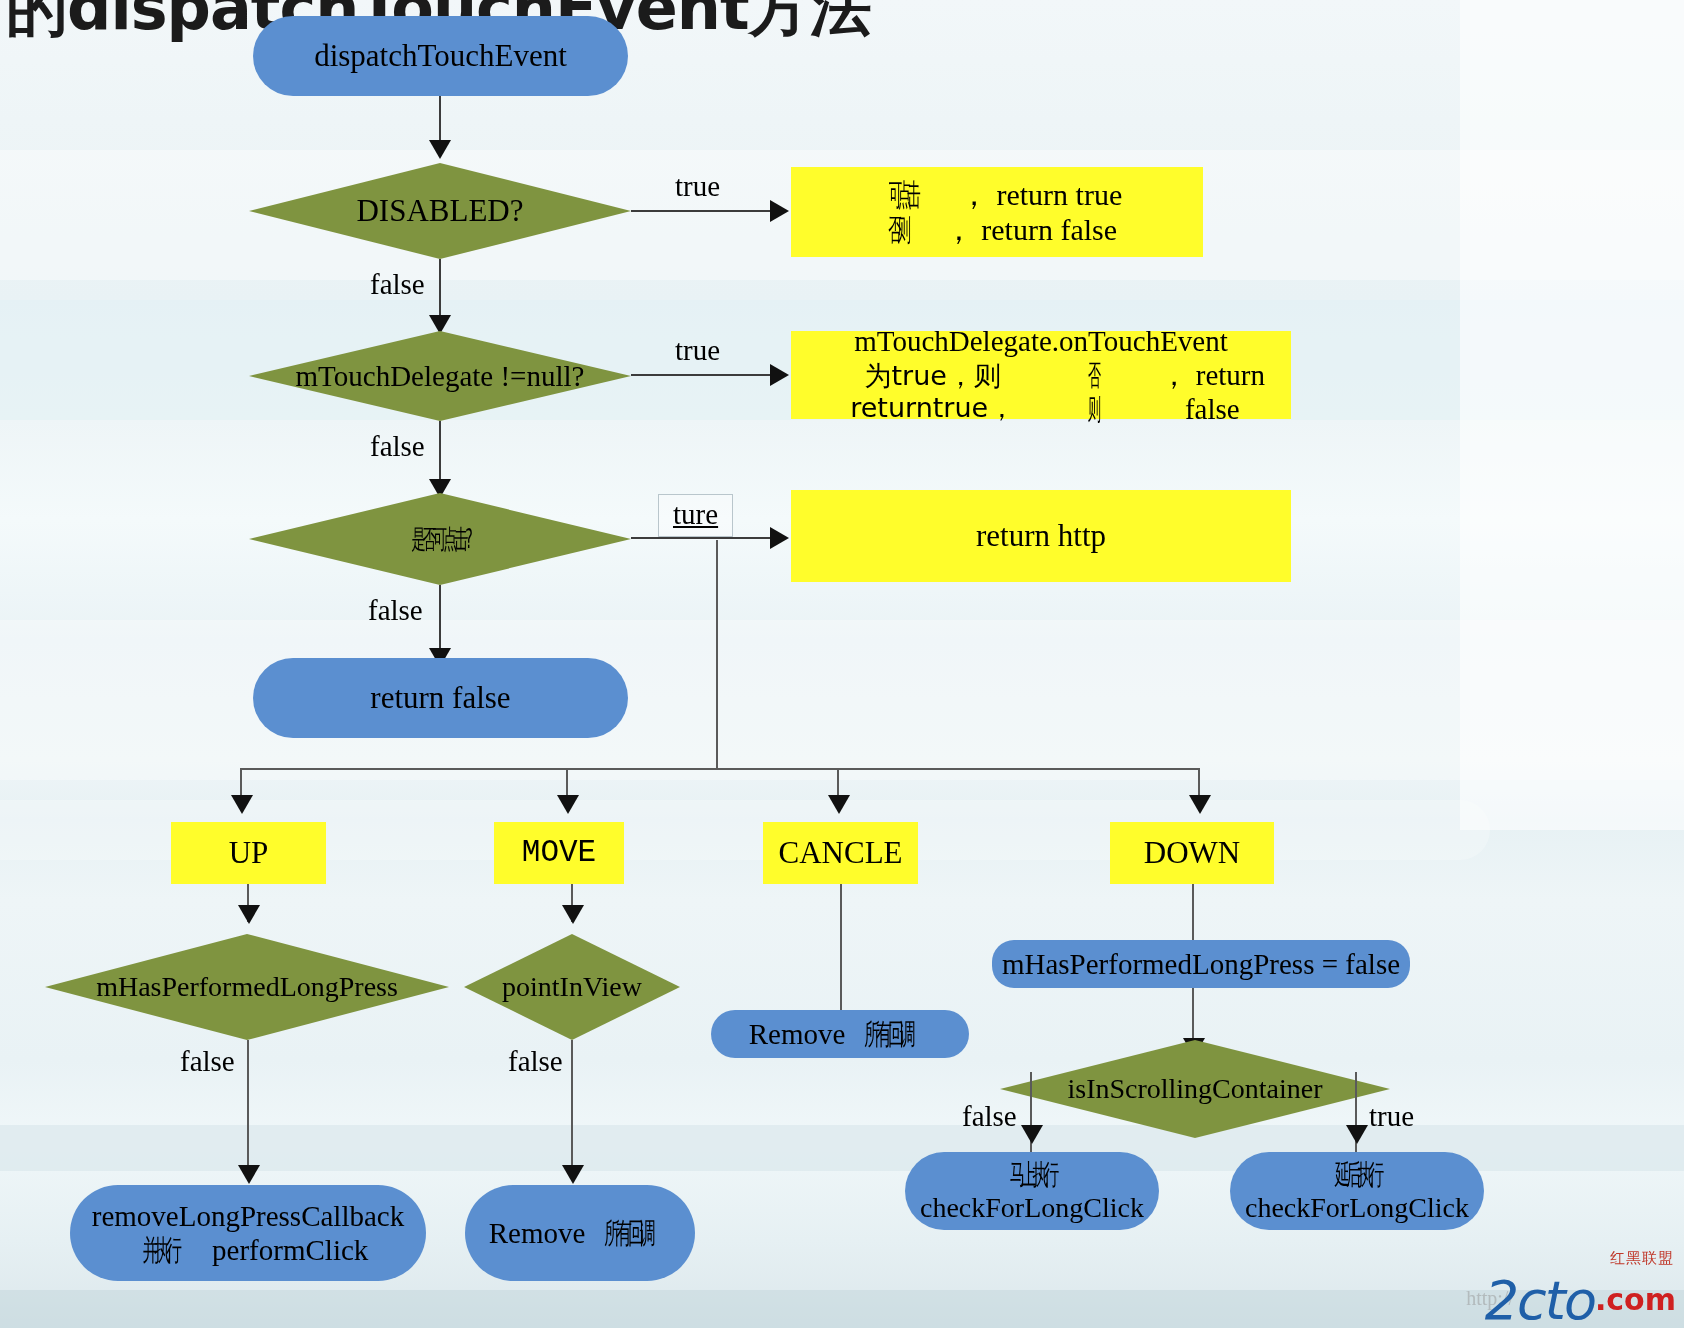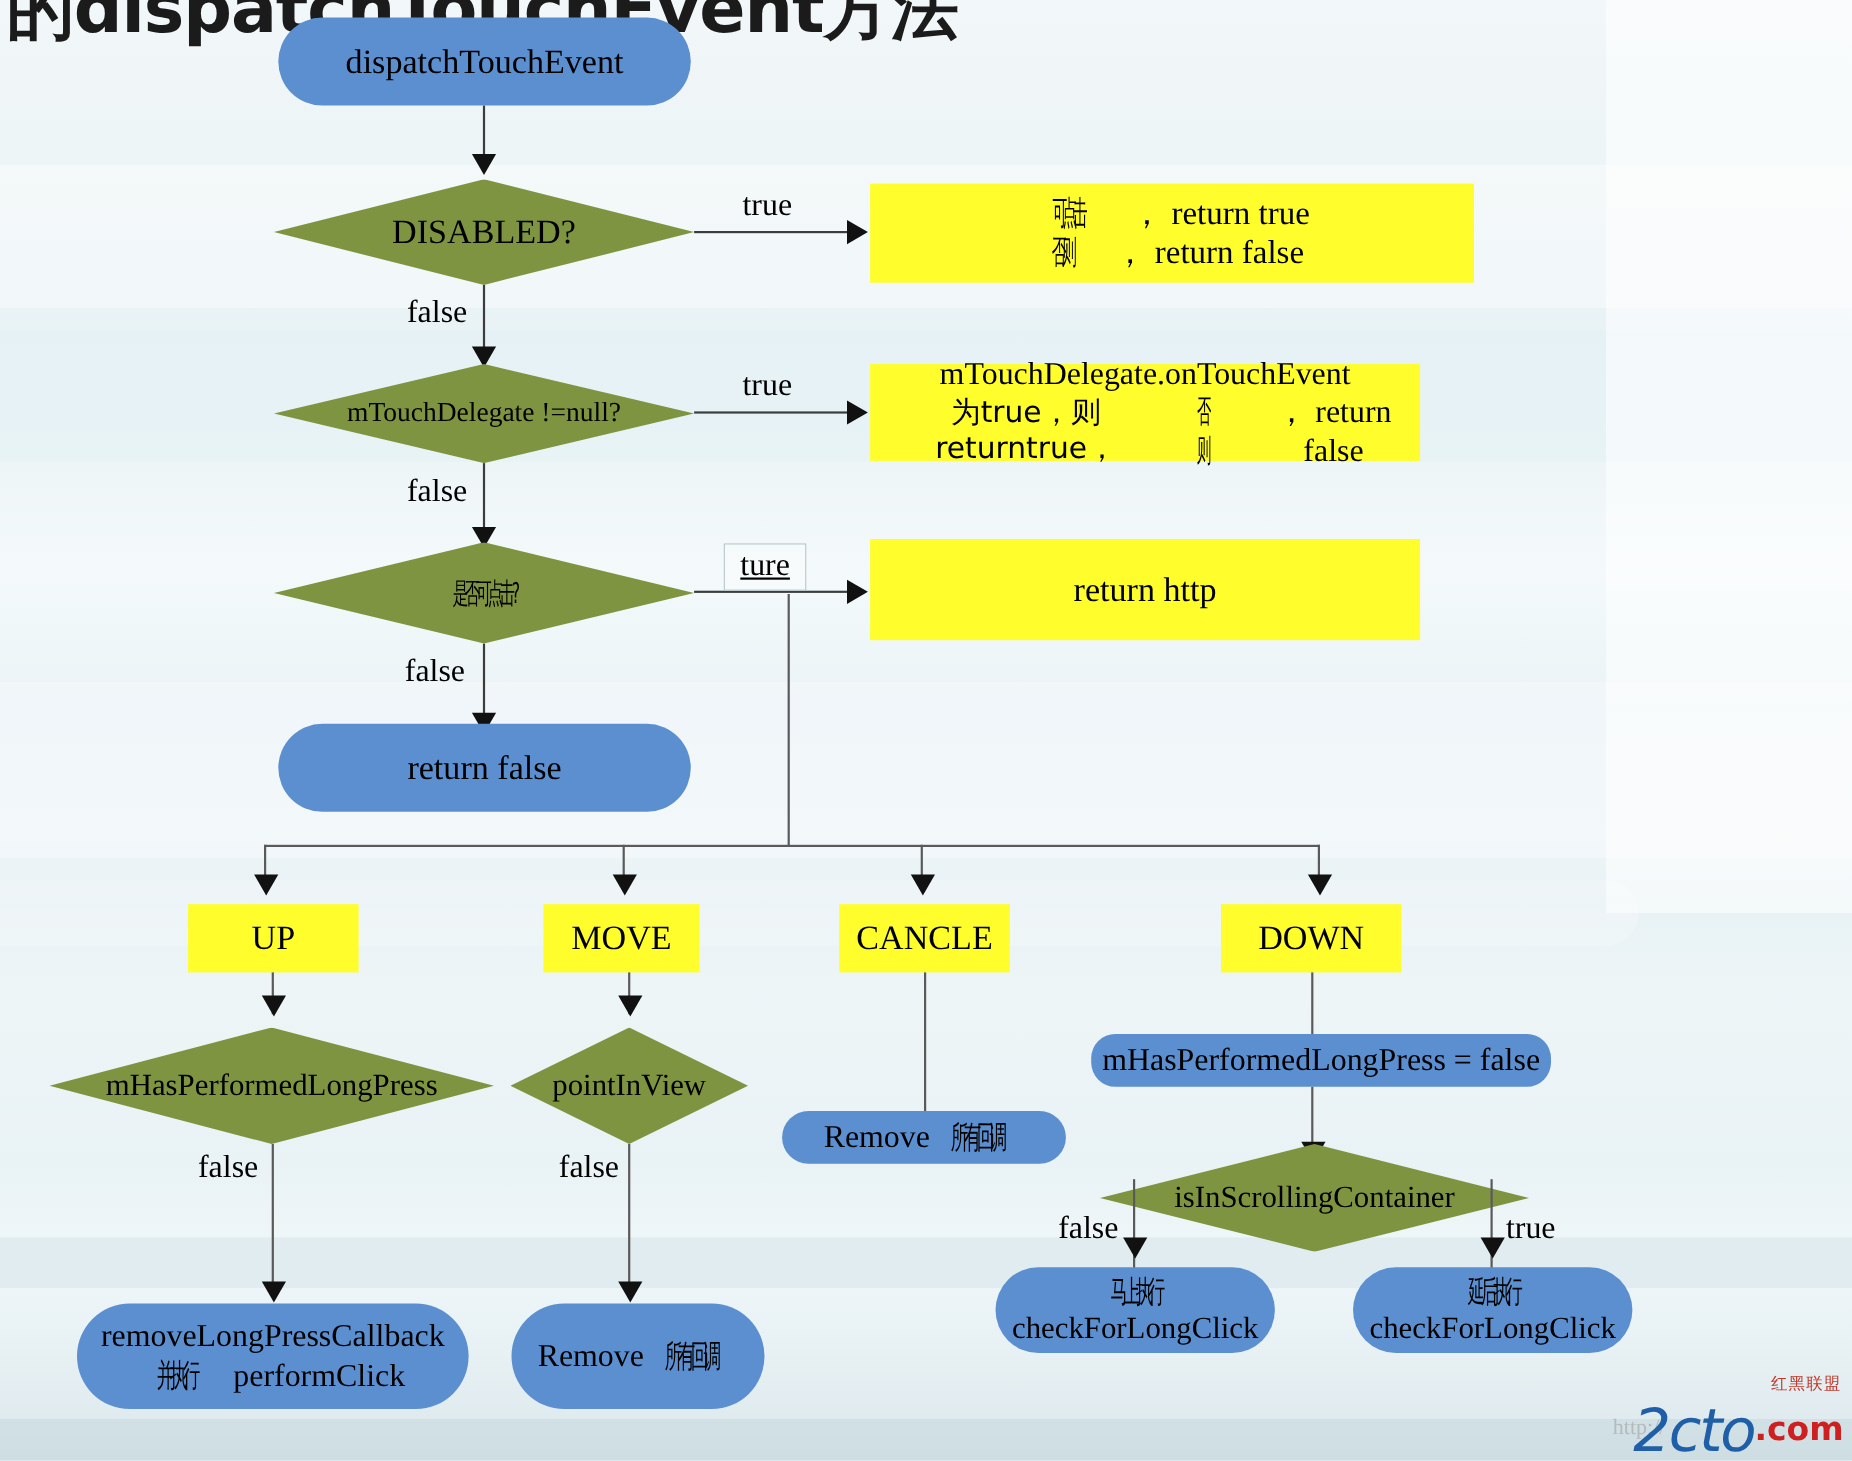--- a/index.html
+++ b/index.html
@@ -186,38 +186,38 @@
     <div class="diamond-shape"></div>
     <div class="diamond-label" style="font-size:31px;">
       <span>DISABLED?</span>
     </div>
   </div>
 
   <div class="hline" style="left:631px; top:210px; width:153px;"></div>
   <div class="arrow-right" style="left:770px; top:200px;"></div>
   <div class="edge-label" style="left:675px; top:170px;">true</div>
 
-  <div class="node rect" style="left:791px; top:167px; width:549px; height:90px; font-size:30px; flex-direction:column;">
+  <div class="node rect" style="left:791px; top:167px; width:412px; height:90px; font-size:30px; flex-direction:column;">
     <div style="display:flex; align-items:baseline;">
       <span class="cjk squeeze">可点击</span>
       <span style="margin-left:26px;">， return true</span>
     </div>
     <div style="display:flex; align-items:baseline;">
       <span class="cjk squeeze">否则</span>
       <span style="margin-left:26px;">， return false</span>
     </div>
   </div>
 
   <div class="vline" style="left:439px; top:259px; height:60px;"></div>
   <div class="arrow-down" style="left:429px; top:315px;"></div>
   <div class="edge-label" style="left:370px; top:268px;">false</div>
 
   <div class="diamond-wrap" style="left:249px; top:331px; width:382px; height:90px;">
     <div class="diamond-shape"></div>
-    <div class="diamond-label" style="font-size:25px;">
+    <div class="diamond-label" style="font-size:29px;">
       <span>mTouchDelegate !=null?</span>
     </div>
   </div>
 
   <div class="hline" style="left:631px; top:374px; width:153px;"></div>
   <div class="arrow-right" style="left:770px; top:364px;"></div>
   <div class="edge-label" style="left:675px; top:334px;">true</div>
 
   <div class="node rect" style="left:791px; top:331px; width:500px; height:88px; font-size:29px; flex-direction:column;">
     <div>mTouchDelegate.onTouchEvent</div>
@@ -267,21 +267,21 @@
 
   <div class="vline thin" style="left:837px; top:768px; height:42px;"></div>
   <div class="arrow-down" style="left:828px; top:795px;"></div>
 
   <div class="vline thin" style="left:1198px; top:768px; height:42px;"></div>
   <div class="arrow-down" style="left:1189px; top:795px;"></div>
 
   <div class="node rect" style="left:171px; top:822px; width:155px; height:62px; font-size:31px;">
     <span>UP</span>
   </div>
-  <div class="node rect" style="left:494px; top:822px; width:142px; height:62px; font-size:31px;">
+  <div class="node rect" style="left:494px; top:822px; width:130px; height:62px; font-size:31px;font-family:Liberation Mono, monospace;">
     <span>MOVE</span>
   </div>
   <div class="node rect" style="left:763px; top:822px; width:155px; height:62px; font-size:31px;">
     <span>CANCLE</span>
   </div>
   <div class="node rect" style="left:1110px; top:822px; width:164px; height:62px; font-size:31px;">
     <span>DOWN</span>
   </div>
 
   <div class="vline thin" style="left:247px; top:884px; height:38px;"></div>

